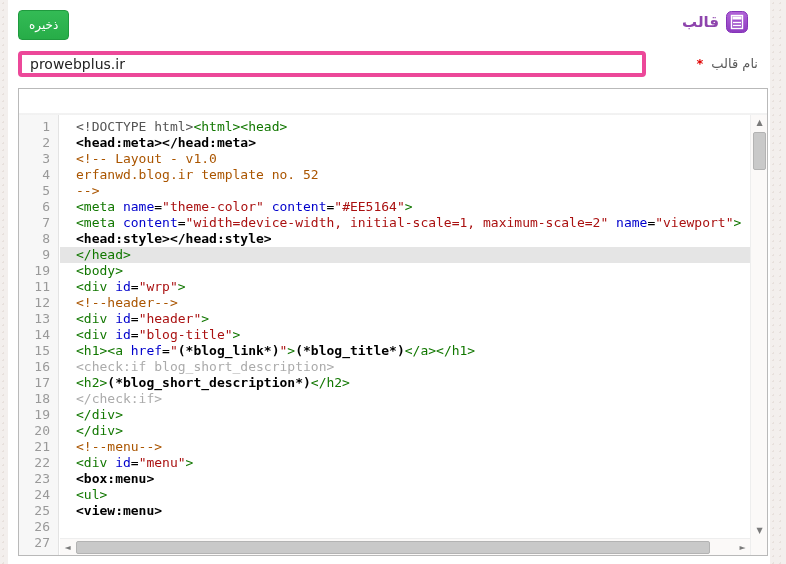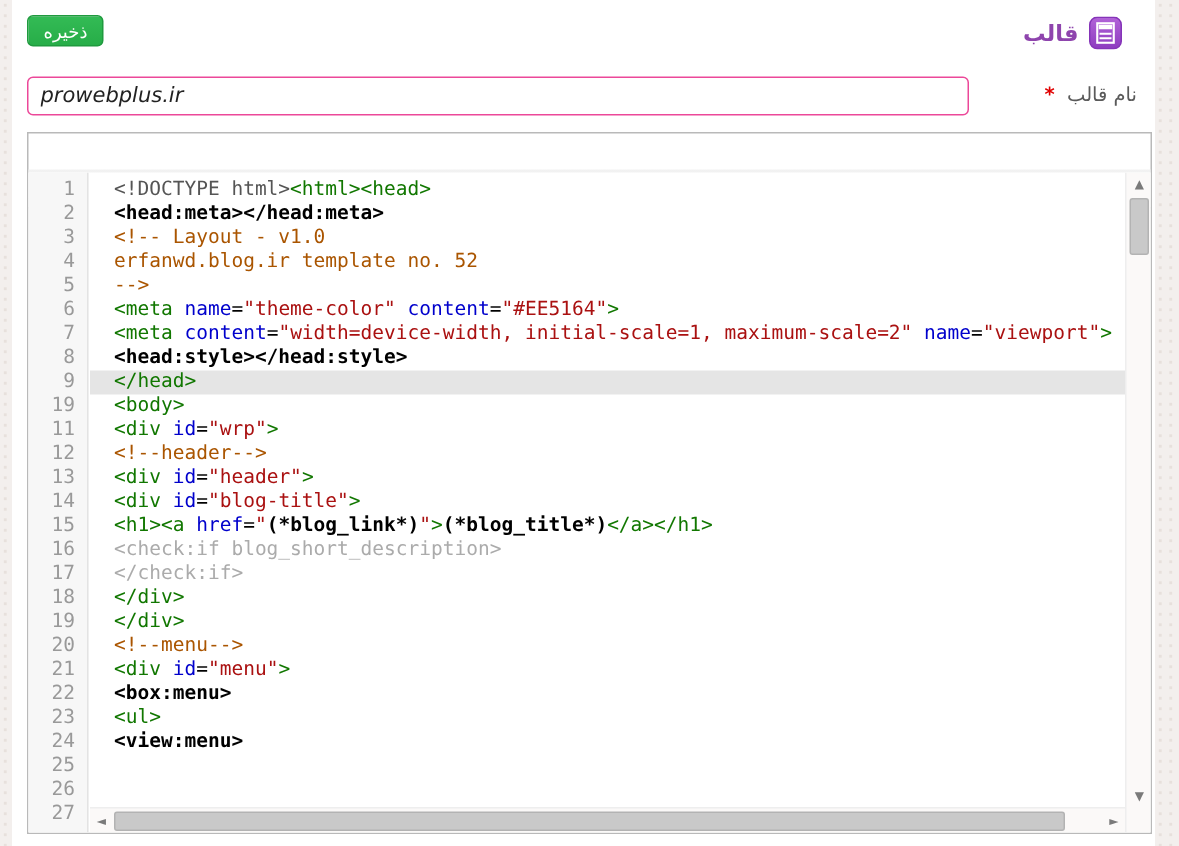--- a/index.html
+++ b/index.html
@@ -11,41 +11,41 @@
     background-size: 7px 7px;
     position: relative;
   }
   .panel {
     position:absolute; left:8px; top:0; width:762px; height:564px;
     background:#fff;
   }
 
   
   .save-btn {
-    position:absolute; left:10px; top:10px; height:21px; padding:0 10px;
+    position:absolute; left:10px; top:10px; height:30px; padding:0 10px;
     background:linear-gradient(#33bb55,#27ad48);
     border:1px solid #1f9a3e; border-radius:4px;
     color:#fff; font-size:12px; cursor:pointer;
     font-family:"DejaVu Sans", sans-serif;
   }
   .title-wrap {
     position:absolute; right:22px; top:11px; height:22px;
     display:flex; align-items:center; direction:rtl;
   }
   .tpl-icon { width:22px; height:22px; display:block; }
   .page-title {
     color:#8e44ad; font-weight:bold; font-size:15px; margin-right:7px;
   }
 
   
   .name-input {
     position:absolute; left:10px; top:51px; width:628px; height:26px;
-    border:1px solid #ec4899; border-radius:4px; padding:0 8px;
+    border:4px solid #ec4899; border-radius:4px; padding:0 8px;
     font-size:14px; color:#222; direction:ltr;
-    font-family:"DejaVu Sans", sans-serif; background:#fff; outline:none;font-style:italic;
+    font-family:"DejaVu Sans", sans-serif; background:#fff; outline:none;
   }
   .name-label {
     position:absolute; right:12px; top:56px; direction:rtl;
     font-size:13px; color:#5a5a5a;
   }
   .req-mark { color:#e00000; font-weight:bold; margin-right:4px; }
 
   
   .editor {
     position:absolute; left:10px; top:88px; width:750px; height:468px;
@@ -256,20 +256,21 @@
           <div class="cl"><span class="tk-tag">&lt;meta</span><span class="tk-plain"> </span><span class="tk-attr">content</span><span class="tk-plain">=</span><span class="tk-str">"width=device-width, initial-scale=1, maximum-scale=2"</span><span class="tk-plain"> </span><span class="tk-attr">name</span><span class="tk-plain">=</span><span class="tk-str">"viewport"</span><span class="tk-tag">&gt;</span></div>
           <div class="cl"><span class="tk-bold">&lt;head:style&gt;&lt;/head:style&gt;</span></div>
           <div class="cl active"><span class="tk-tag">&lt;/head&gt;</span></div>
           <div class="cl"><span class="tk-tag">&lt;body&gt;</span></div>
           <div class="cl"><span class="tk-tag">&lt;div</span><span class="tk-plain"> </span><span class="tk-attr">id</span><span class="tk-plain">=</span><span class="tk-str">"wrp"</span><span class="tk-tag">&gt;</span></div>
           <div class="cl"><span class="tk-cmt">&lt;!--header--&gt;</span></div>
           <div class="cl"><span class="tk-tag">&lt;div</span><span class="tk-plain"> </span><span class="tk-attr">id</span><span class="tk-plain">=</span><span class="tk-str">"header"</span><span class="tk-tag">&gt;</span></div>
           <div class="cl"><span class="tk-tag">&lt;div</span><span class="tk-plain"> </span><span class="tk-attr">id</span><span class="tk-plain">=</span><span class="tk-str">"blog-title"</span><span class="tk-tag">&gt;</span></div>
           <div class="cl"><span class="tk-tag">&lt;h1&gt;&lt;a</span><span class="tk-plain"> </span><span class="tk-attr">href</span><span class="tk-plain">=</span><span class="tk-str">"</span><span class="tk-bold">(*blog_link*)</span><span class="tk-str">"</span><span class="tk-tag">&gt;</span><span class="tk-bold">(*blog_title*)</span><span class="tk-tag">&lt;/a&gt;&lt;/h1&gt;</span></div>
           <div class="cl"><span class="tk-gray">&lt;check:if blog_short_description&gt;</span></div>
+          <div class="cl"><span class="tk-tag">&lt;h2&gt;</span><span class="tk-bold">(*blog_short_description*)</span><span class="tk-tag">&lt;/h2&gt;</span></div>
           <div class="cl"><span class="tk-gray">&lt;/check:if&gt;</span></div>
           <div class="cl"><span class="tk-tag">&lt;/div&gt;</span></div>
           <div class="cl"><span class="tk-tag">&lt;/div&gt;</span></div>
           <div class="cl"><span class="tk-cmt">&lt;!--menu--&gt;</span></div>
           <div class="cl"><span class="tk-tag">&lt;div</span><span class="tk-plain"> </span><span class="tk-attr">id</span><span class="tk-plain">=</span><span class="tk-str">"menu"</span><span class="tk-tag">&gt;</span></div>
           <div class="cl"><span class="tk-bold">&lt;box:menu&gt;</span></div>
           <div class="cl"><span class="tk-tag">&lt;ul&gt;</span></div>
           <div class="cl"><span class="tk-bold">&lt;view:menu&gt;</span></div>
           <div class="cl"></div>
         </div>

